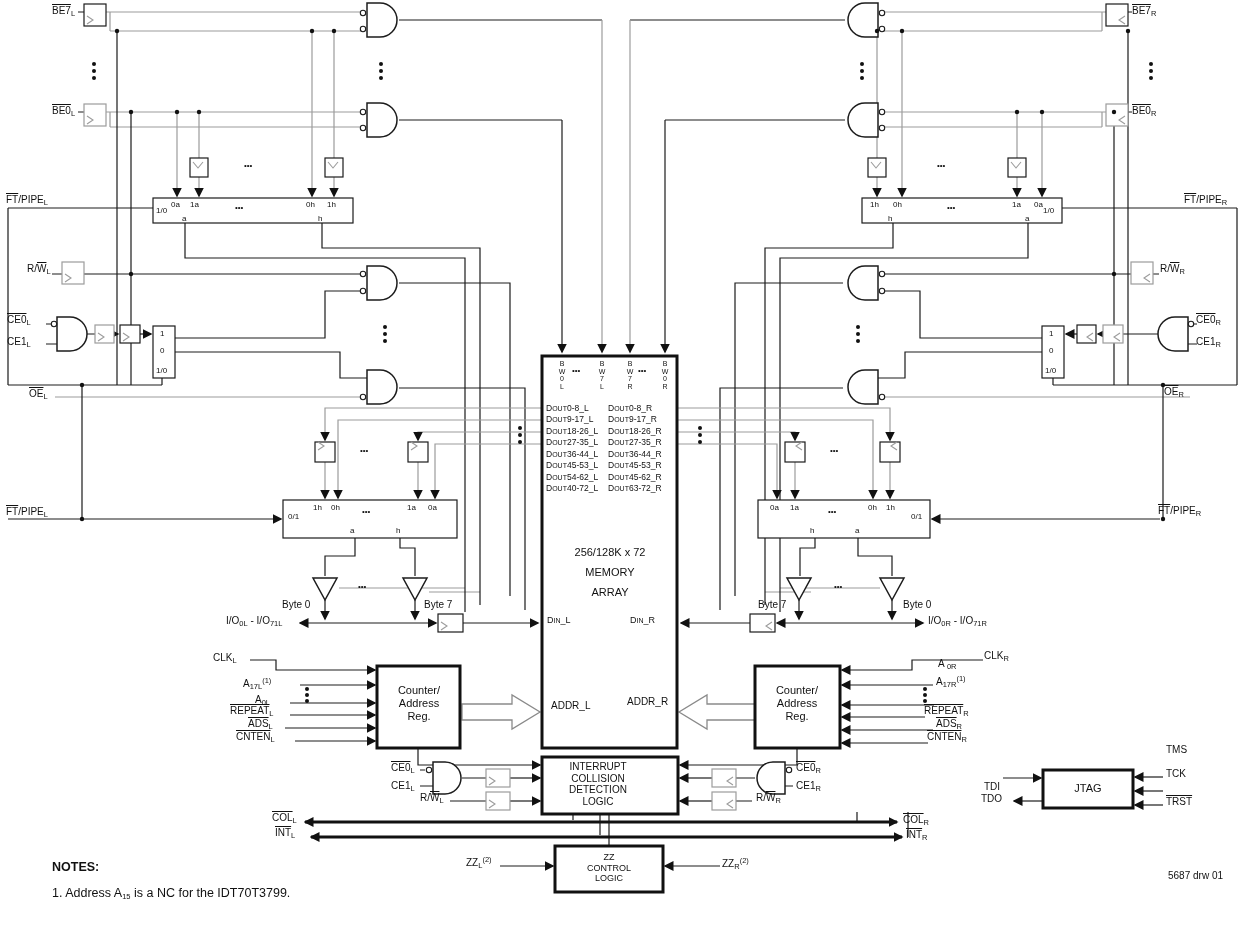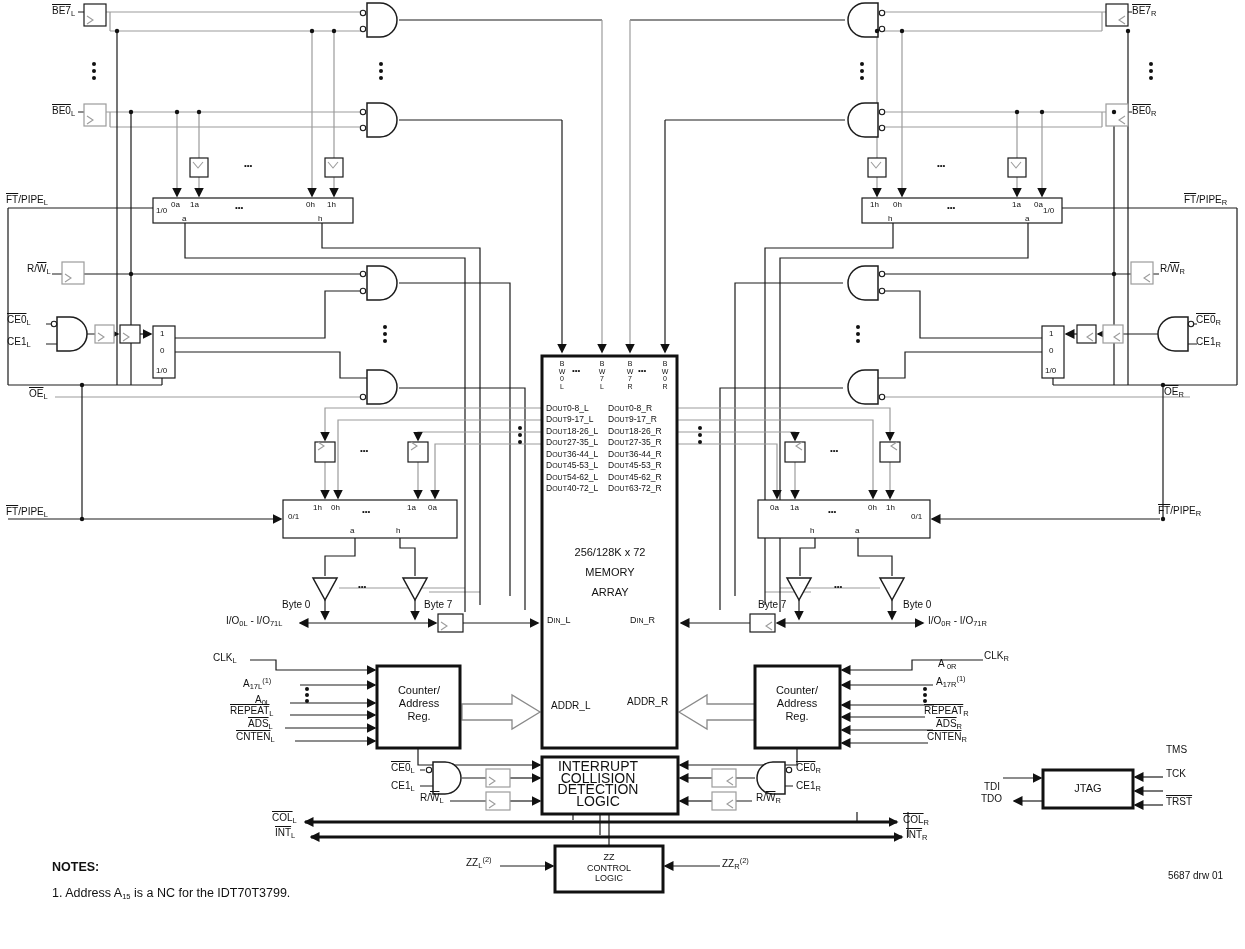--- a/index.html
+++ b/index.html
@@ -405,21 +405,21 @@
 <div class="lb" style="left:630px;top:615px;font-size:9px"><span>D</span><span class="k-sc">IN</span><span>_R</span></div>
 <div class="lb" style="left:551px;top:700px"><span>ADDR_L</span></div>
 <div class="lb" style="left:627px;top:696px"><span>ADDR_R</span></div>
 
 <div class="blk" style="left:379px;top:684px;width:80px;font-size:11px;line-height:13px">Counter/
 Address
 Reg.</div>
 <div class="blk" style="left:757px;top:684px;width:80px;font-size:11px;line-height:13px">Counter/
 Address
 Reg.</div>
-<div class="blk" style="left:544px;top:761px;width:108px;font-size:14px;line-height:11.5px">INTERRUPT
+<div class="blk" style="left:544px;top:761px;width:108px;font-size:10px;line-height:11.5px">INTERRUPT
 COLLISION
 DETECTION
 LOGIC</div>
 <div class="blk" style="left:557px;top:852px;width:104px;font-size:9px;line-height:10.5px">ZZ
 CONTROL
 LOGIC</div>
 <div class="blk" style="left:1045px;top:782px;width:86px;font-size:11px">JTAG</div>
 
 <div class="lb p8" style="left:156px;top:206px">1/0</div>
 <div class="lb p8" style="left:171px;top:200px">0a</div>

